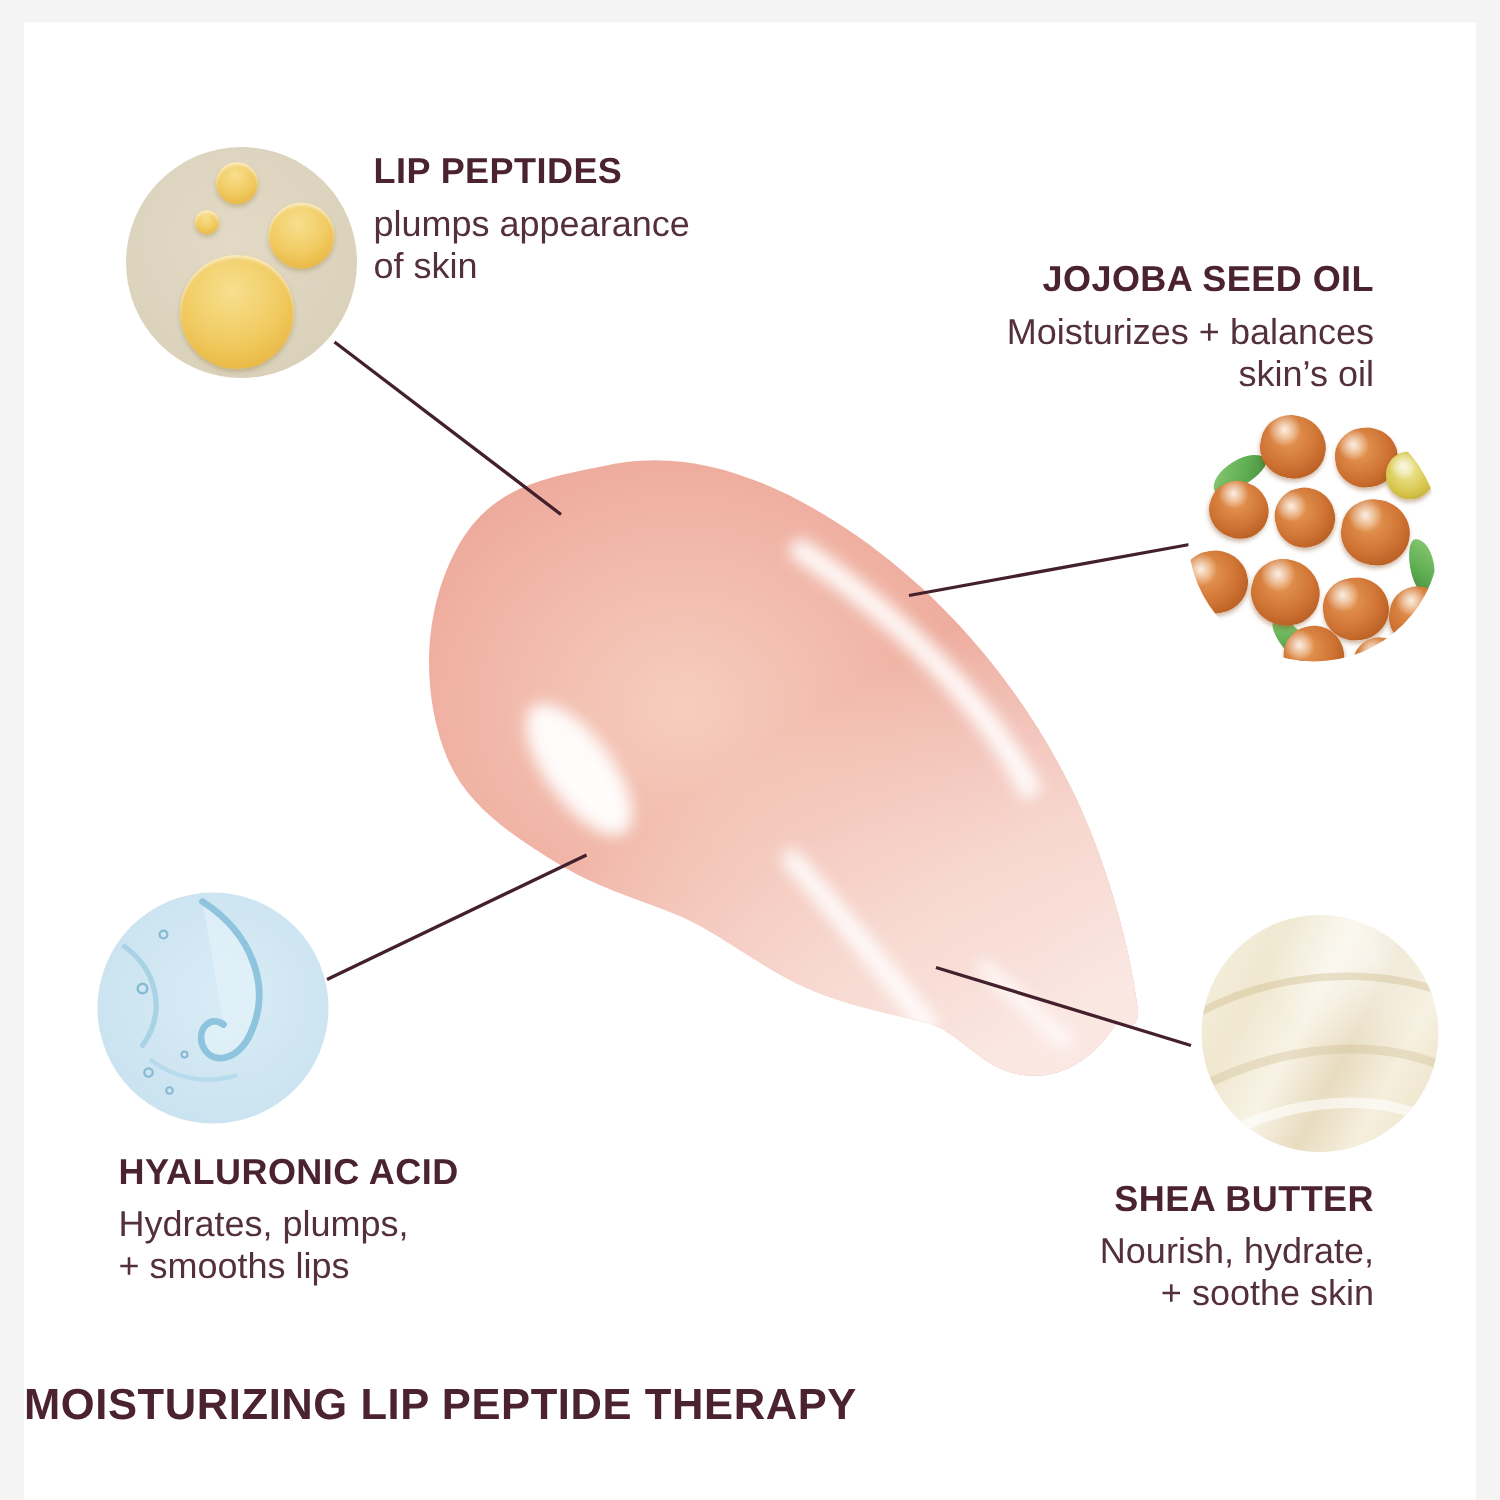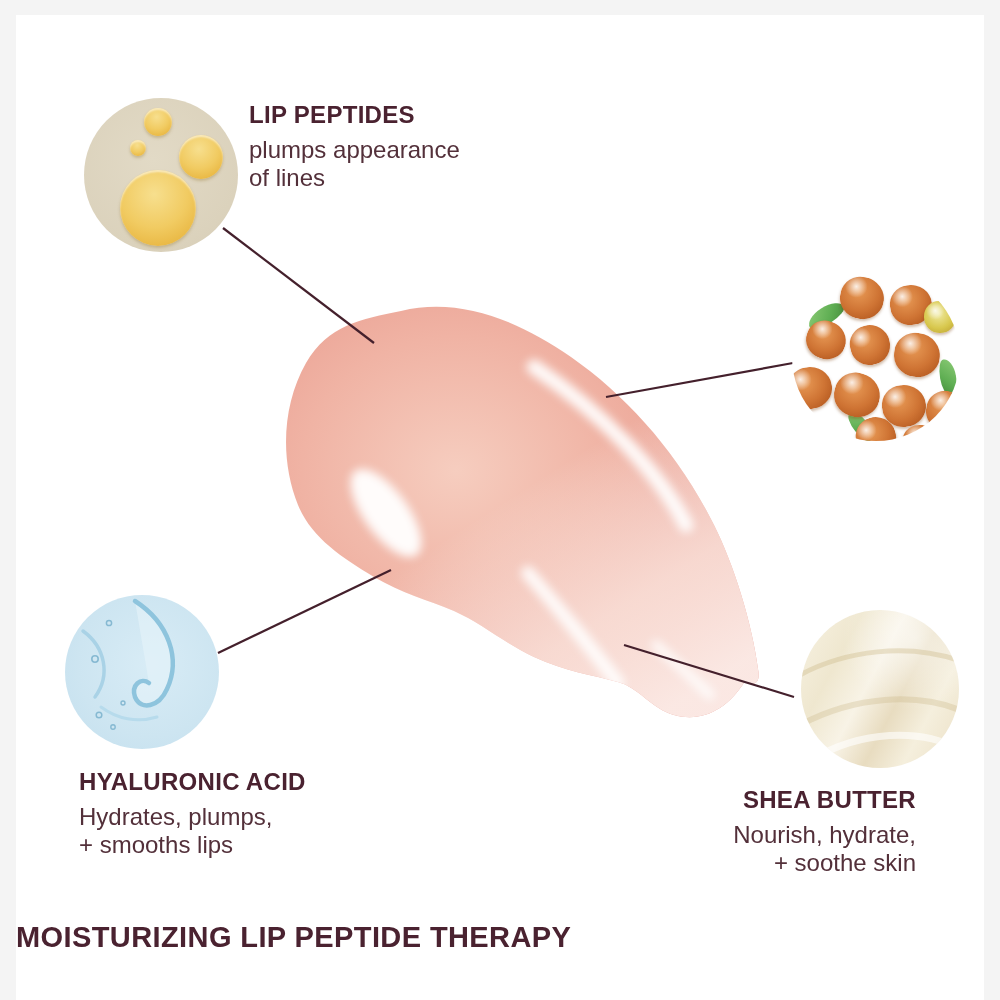--- a/index.html
+++ b/index.html
@@ -133,23 +133,28 @@
     <svg width="158" height="158" viewBox="0 0 158 158">
       <path d="M-10,70 C40,40 110,30 170,55" fill="none" stroke="rgba(200,180,130,0.35)" stroke-width="5"></path>
       <path d="M-10,120 C50,85 120,80 170,105" fill="none" stroke="rgba(200,180,130,0.3)" stroke-width="6"></path>
       <path d="M10,150 C60,120 120,118 160,140" fill="none" stroke="rgba(255,255,255,0.6)" stroke-width="7"></path>
     </svg>
   </div>
 
   <div class="callout" style="left:233px;top:86px;">
     <div class="title">LIP PEPTIDES</div>
     <div class="line">plumps appearance</div>
-    <div class="line">of lines</div>
+    <div class="line">of skin</div>
   </div>
 
+  <div class="callout align-right" style="right:68px;top:158px;">
+    <div class="title">JOJOBA SEED OIL</div>
+    <div class="line">Moisturizes + balances</div>
+    <div class="line">skin’s oil</div>
+  </div>
 
   <div class="callout" style="left:63px;top:753px;">
     <div class="title">HYALURONIC ACID</div>
     <div class="line">Hydrates, plumps,</div>
     <div class="line">+ smooths lips</div>
   </div>
 
   <div class="callout align-right" style="right:68px;top:771px;">
     <div class="title">SHEA BUTTER</div>
     <div class="line">Nourish, hydrate,</div>

